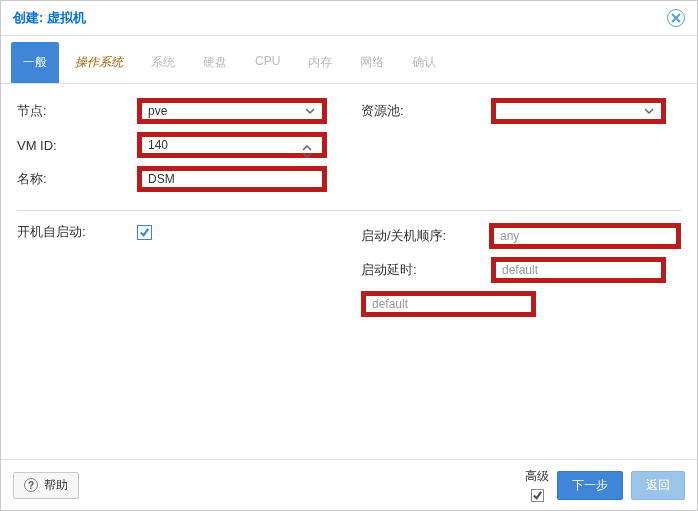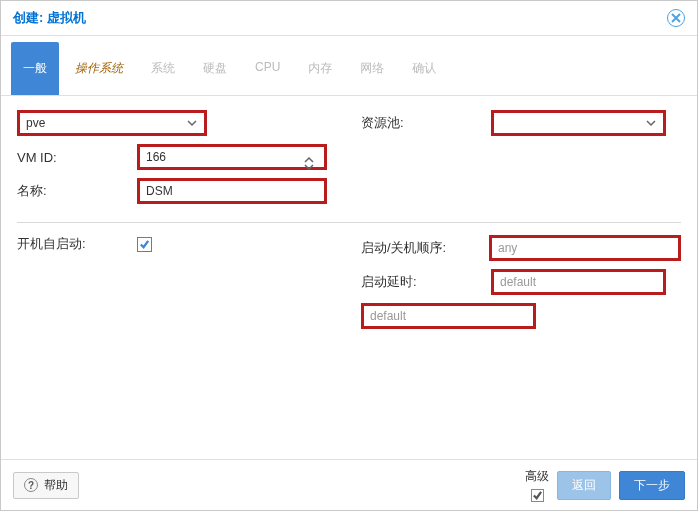--- a/index.html
+++ b/index.html
@@ -3,31 +3,31 @@
 <meta charset="utf-8">
 <style>
 * { box-sizing: border-box; margin: 0; padding: 0; }
 body { font-family: "Helvetica Neue", Helvetica, Arial, "Microsoft YaHei", sans-serif; font-size: 13px; color: #333; background: #fff; }
 .window { width: 698px; height: 511px; border: 1px solid #c9c9c9; display: flex; flex-direction: column; background: #fff; }
 .titlebar { display: flex; align-items: flex-start; justify-content: space-between; padding: 8px 12px; border-bottom: 1px solid #e0e0e0; }
 .title { color: #0072d6; font-weight: bold; font-size: 13px; }
 .close-icon { width: 18px; height: 18px; border: 1.5px solid #4da3e0; border-radius: 50%; display: flex; align-items: center; justify-content: center; cursor: pointer; }
 .close-icon svg { width: 10px; height: 10px; stroke: #4da3e0; stroke-width: 2; }
 .tabs { display: flex; padding: 6px 10px 0; gap: 4px; border-bottom: 1px solid #e0e0e0; }
-.tab { padding: 18px 12px; font-size: 12px; color: #bbb; border-radius: 2px 2px 0 0; cursor: default; }
+.tab { padding: 12px 12px; font-size: 12px; color: #bbb; border-radius: 2px 2px 0 0; cursor: default; }
 .tab.enabled { color: #a16207; cursor: pointer; font-style: italic; }
 .tab.active { background: #3f86d6; color: #fff; cursor: pointer; }
 .content { flex: 1; padding: 14px 16px; overflow: auto; }
 .cols { display: flex; gap: 24px; }
 .col { flex: 1; min-width: 0; }
 .row { display: flex; align-items: center; margin-bottom: 8px; }
 .lbl { width: 120px; color: #333; }
 .ctrl { flex: 1; }
 .combo, .numfield, .textfield, .emptycombo {
-  width: 190px; height: 26px; border: 3px solid #b91c1c; background: #fff; display: flex; align-items: center; padding: 0 6px; position: relative;
+  width: 190px; height: 26px; border: 5px solid #b91c1c; background: #fff; display: flex; align-items: center; padding: 0 6px; position: relative;
 }
 .emptycombo { width: 175px; }
 .combo .val, .numfield .val, .textfield .val { flex: 1; font-size: 12px; color: #333; }
 .textfield .val.placeholder { color: #999; }
 .combo .chev { width: 12px; height: 12px; }
 .combo .chev svg { width: 12px; height: 12px; stroke: #666; stroke-width: 1.5; fill: none; }
 .numfield .spin { width: 14px; display: flex; flex-direction: column; gap: 1px; }
 .numfield .spin div { height: 6px; }
 .numfield .spin svg { width: 10px; height: 6px; stroke: #666; stroke-width: 1.5; fill: none; }
 .checkbox { width: 15px; height: 15px; border: 1.5px solid #3f86d6; display: flex; align-items: center; justify-content: center; cursor: pointer; }
@@ -65,34 +65,35 @@
     <div class="tab">CPU</div>
     <div class="tab">内存</div>
     <div class="tab">网络</div>
     <div class="tab">确认</div>
   </div>
 
   <div class="content">
     <div class="cols">
       <div class="col">
         <div class="row">
+          <div class="lbl">节点:</div>
           <div class="ctrl">
             <div class="combo">
               <span class="val">pve</span>
               <span class="chev"><svg viewBox="0 0 12 12">
                     <path d="M2 4 L6 8 L10 4"></path>
                   </svg></span>
             </div>
           </div>
         </div>
         <div class="row">
           <div class="lbl">VM ID:</div>
           <div class="ctrl">
             <div class="numfield">
-              <span class="val">166</span>
+              <span class="val">140</span>
               <span class="spin">
                 <div><svg viewBox="0 0 10 6">
                       <path d="M1 5 L5 1 L9 5"></path>
                     </svg></div>
                 <div><svg viewBox="0 0 10 6">
                       <path d="M1 1 L5 5 L9 1"></path>
                     </svg></div>
               </span>
             </div>
           </div>
@@ -173,17 +174,17 @@
     </div>
     <div class="right-actions">
       <label class="adv">
         <span>高级</span>
         <span class="adv-check">
           <svg viewBox="0 0 10 10">
               <path d="M1 5 L4 8 L9 1"></path>
             </svg>
         </span>
       </label>
+      <button class="btn primary">下一步</button>
       <button class="btn secondary">返回</button>
-      <button class="btn primary">下一步</button>
     </div>
   </div>
 </div>
 
 </body></html>

